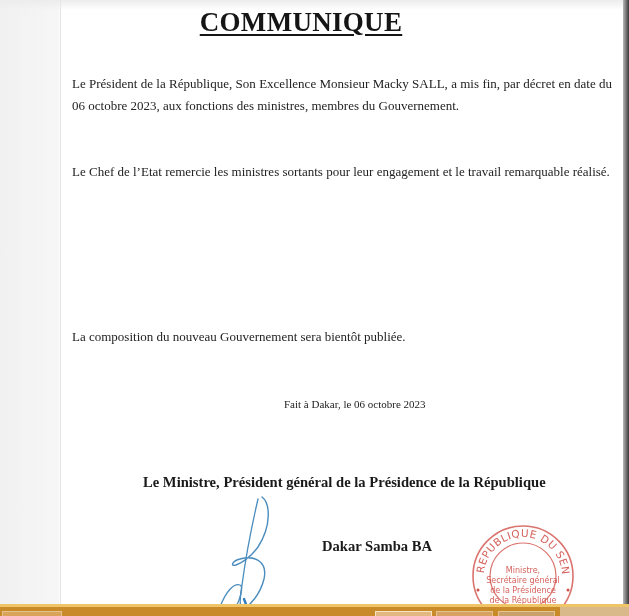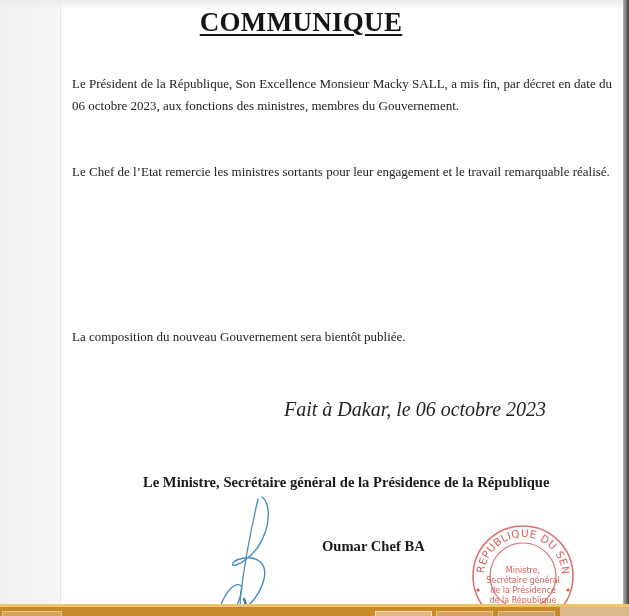--- a/index.html
+++ b/index.html
@@ -65,23 +65,22 @@
       text-align-last: left;
     }
     .p1 { top: 73px; }
     .p2 { top: 161px; }
     .p3 { top: 227px; }
     .p4 { top: 313px; margin-top: 13px; }
     .place-date {
       position: absolute;
       left: 284px;
       top: 398px;
-      font-size: 20px;
+      font-size: 11px;
       color: #232323;
-      font-style: italic;
     }
     .signatory-title {
       position: absolute;
       left: 143px;
       top: 474px;
       font-weight: bold;
       font-size: 14.6px;
       color: #1a1a1a;
       white-space: nowrap;
     }
@@ -154,30 +153,30 @@
   <div class="page-edge-right"></div>
 
   <div class="title">COMMUNIQUE</div>
 
   <div class="para p1">Le Président de la République, Son Excellence Monsieur Macky SALL, a mis fin, par décret en date du 06 octobre 2023, aux fonctions des ministres, membres du Gouvernement.</div>
   <div class="para p2">Le Chef de l’Etat remercie les ministres sortants pour leur engagement et le travail remarquable réalisé.</div>
   <div class="para p4">La composition du nouveau Gouvernement sera bientôt publiée.</div>
 
   <div class="place-date">Fait à Dakar, le 06 octobre 2023</div>
 
-  <div class="signatory-title">Le Ministre, Secrétaire général de la Présidence de la République</div>
+  <div class="signatory-title">Le Ministre, Président général de la Présidence de la République</div>
 
   <svg class="signature" viewBox="0 0 110 115">
     <path d="M62 2 C70 8, 72 30, 58 52 C52 60, 46 66, 36 70 C30 72, 32 66, 40 64 C54 60, 68 66, 64 84 C60 100, 50 110, 44 114" fill="none" stroke="#4a8cbd" stroke-width="1.4" stroke-linecap="round"></path>
     <path d="M58 4 C52 30, 46 60, 42 90 C40 100, 40 110, 41 115" fill="none" stroke="#4a8cbd" stroke-width="1.3" stroke-linecap="round"></path>
     <path d="M20 112 C26 96, 34 88, 40 90 C44 92, 40 104, 36 112" fill="none" stroke="#4a8cbd" stroke-width="1.3" stroke-linecap="round"></path>
     <path d="M44 104 L47 112" fill="none" stroke="#2f7fc0" stroke-width="2.4" stroke-linecap="round"></path>
   </svg>
 
-  <div class="signatory-name">Oumar Chef BA</div>
+  <div class="signatory-name">Dakar Samba BA</div>
 
   <svg class="seal" viewBox="0 0 110 110">
     <defs>
       <path id="sealArc" d="M16 58 A39 39 0 0 1 94 58"></path>
     </defs>
     <circle cx="55" cy="58" r="50" fill="none" stroke="#d45c55" stroke-width="1.6" opacity="0.85"></circle>
     <circle cx="55" cy="58" r="33" fill="none" stroke="#d45c55" stroke-width="1.2" opacity="0.85"></circle>
     <text font-family="'DejaVu Sans', sans-serif" font-size="10.5" fill="#d0504a" opacity="0.9" letter-spacing="0.5">
       <textPath href="#sealArc" startOffset="2%">REPUBLIQUE DU SENEGAL</textPath>
     </text>

